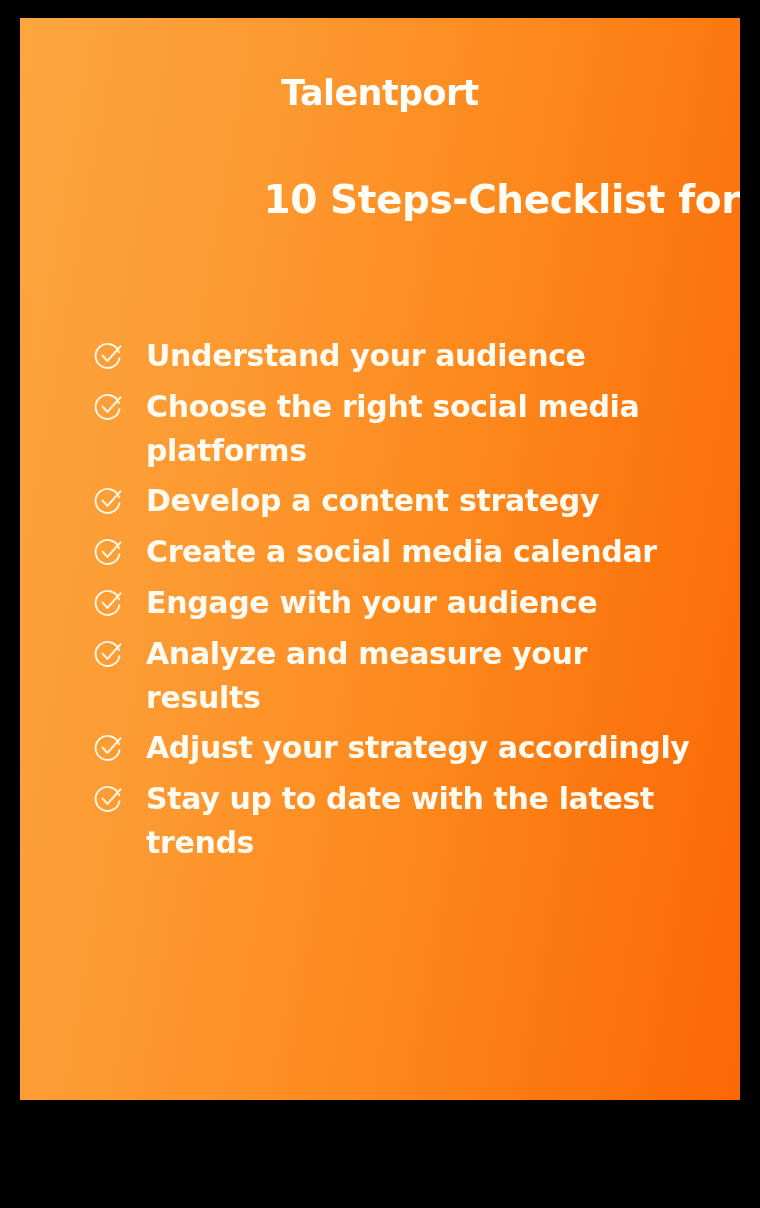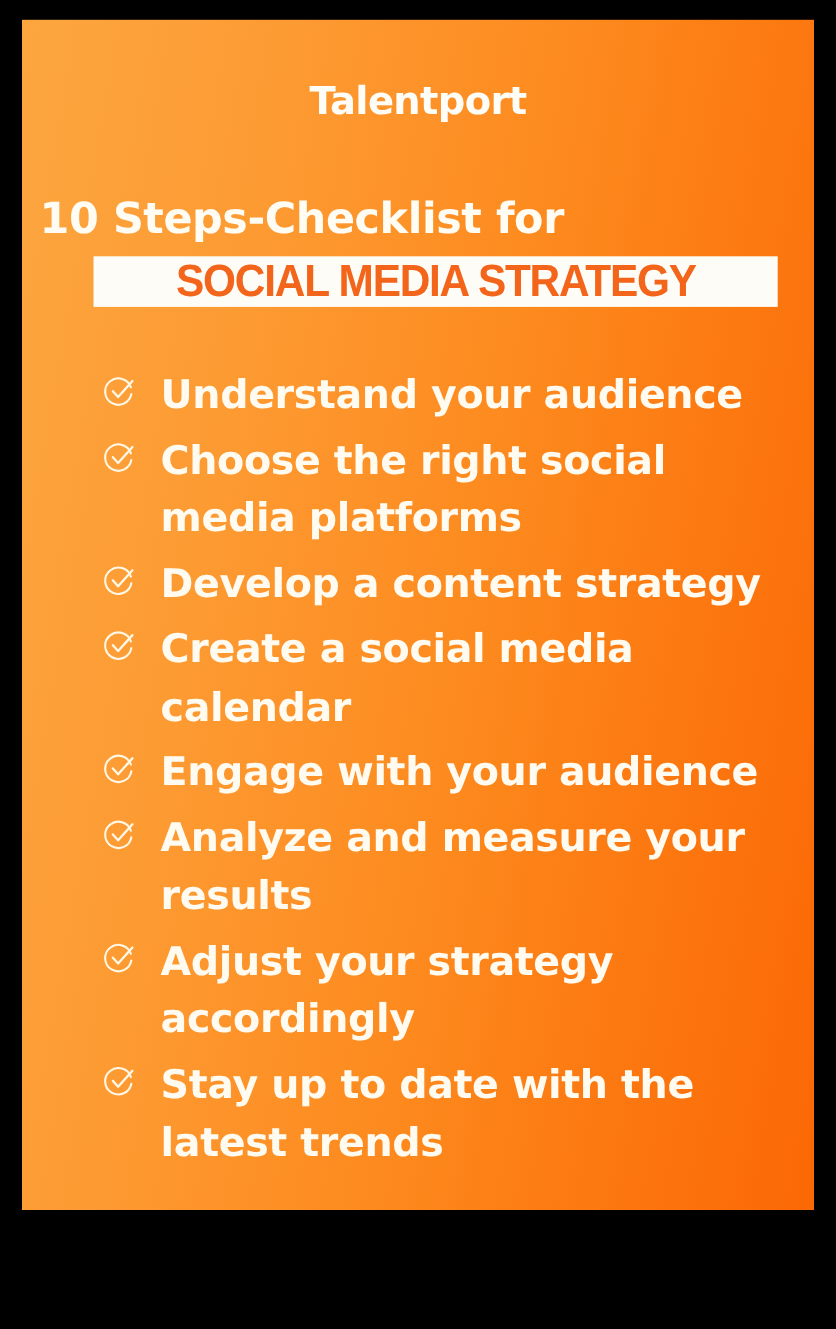--- a/index.html
+++ b/index.html
@@ -44,24 +44,24 @@
     font-weight: 700;
     letter-spacing: -0.6px;
     color: #FFFDF7;
     font-family: "DejaVu Sans", sans-serif;
     line-height: 1;
   }
 
   
   .headline {
     position: absolute;
-    left: 16px;
+    left: 0;
     top: 160px;
     width: 100%;
-    text-align: left;
+    text-align: right;
   }
   .headline-line1 {
     font-size: 39px;
     font-weight: 700;
     color: #FFFCF3;
     letter-spacing: -0.4px;
     line-height: 1.15;
     font-family: "DejaVu Sans", sans-serif;
   }
   .headline-band {
@@ -104,43 +104,40 @@
     margin-top: 7px;
     margin-right: 22px;
   }
   .check-icon svg {
     display: block;
     width: 30px;
     height: 30px;
     overflow: visible;
   }
   .check-label {
-    font-size: 36px;
+    font-size: 30px;
     font-weight: 700;
     color: #FFFBF0;
     line-height: 1.46;
     letter-spacing: -0.35px;
     font-family: "DejaVu Sans", sans-serif;
     max-width: 560px;
   }
 </style>
 </head>
 <body>
 
 <div class="stage">
 
   <div class="poster">
 
     <div class="brand">Talentport</div>
 
     <div class="headline">
       <div class="headline-line1">10 Steps-Checklist for</div>
-      <div class="headline-band">
-        <div class="headline-line2">SOCIAL MEDIA STRATEGY</div>
-      </div>
     </div>
 
     <div class="checklist">
         <div class="check-item">
           <span class="check-icon">
             <svg viewBox="0 0 30 30" fill="none">
               <path d="M25.0 11.2 A12.0 12.0 0 1 0 25.4 17.2" stroke="#FFF8E6" stroke-width="1.9" stroke-linecap="round" fill="none"></path>
               <path d="M8.6 14.6 L13.4 19.9 L26.4 5.4" stroke="#FFF8E6" stroke-width="2.1" stroke-linecap="round" stroke-linejoin="round" fill="none"></path>
             </svg>
           </span>

